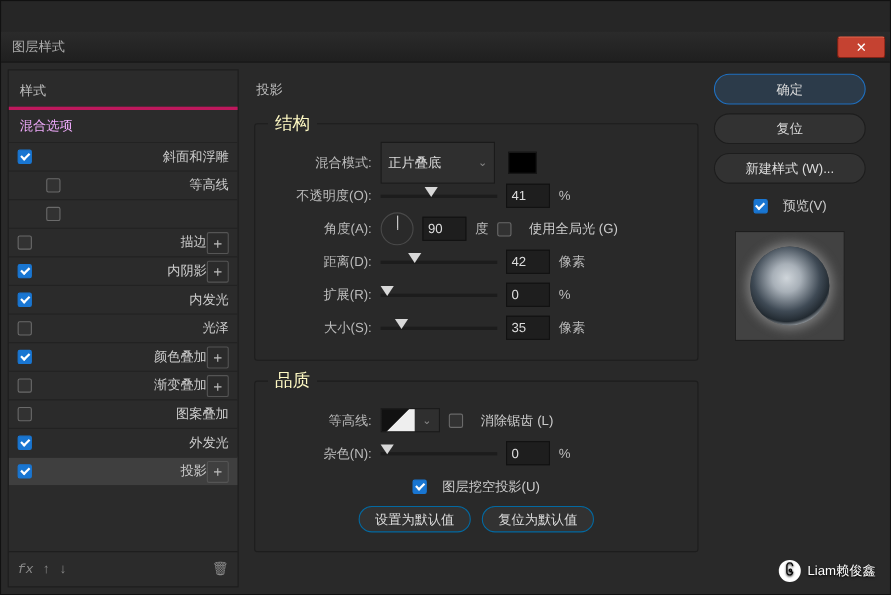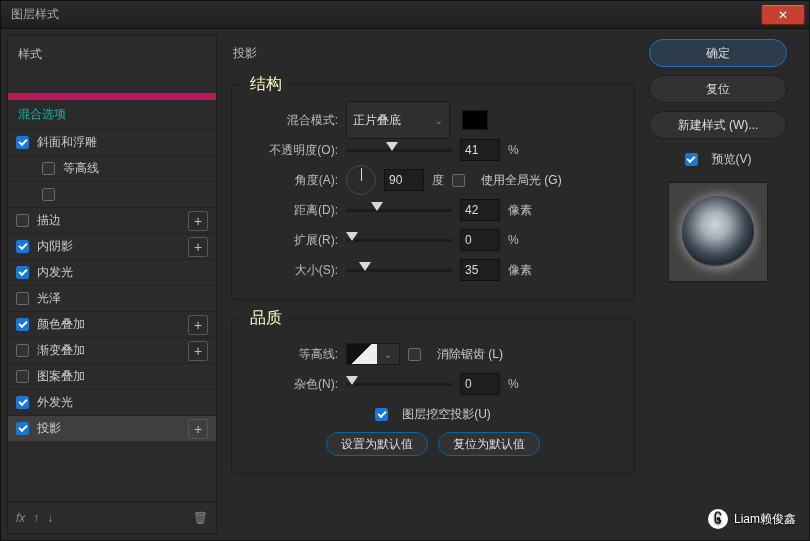--- a/index.html
+++ b/index.html
@@ -1,38 +1,38 @@
 <!DOCTYPE html>
 <html><head>
 <meta charset="utf-8">
 <style>
 * { box-sizing: border-box; margin: 0; padding: 0; font-family: "Microsoft YaHei", sans-serif; font-size: 12px; user-select: none; }
 body { background: #262626; width: 810px; height: 541px; overflow: hidden; color: #ccc; }
 
 .window { width: 810px; height: 541px; border: 1px solid #111; display: flex; flex-direction: column; }
-.titlebar { height: 28px; background: linear-gradient(#2b2b2b,#1f1f1f); display: flex; align-items: center; border-bottom: 1px solid #111; }
+.titlebar { height: 28px; background: linear-gradient(#2b2b2b,#1f1f1f); display: flex; align-items: center; border-bottom: 1px solid #111; margin-top: 28px; }
 .titlebar-title { color: #aaa; padding-left: 10px; flex: 1; }
 .close-btn { width: 44px; height: 20px; margin-right: 4px; background: #c54231; border: 1px solid #7a1d10; border-top: 1px solid #e2694f; border-radius: 3px; display: flex; align-items: center; justify-content: center; color: #fff; font-size: 11px; cursor: pointer; }
 
 .body { flex: 1; display: flex; background: #292929; padding: 6px 18px 6px 6px; gap: 6px; }
 
 .left-panel { width: 210px; display: flex; flex-direction: column; border: 1px solid #1d1d1d; background: #2b2b2b; }
 .style-head { padding: 10px 6px 6px 10px; color: #bdbdbd; }
-.style-sub { padding: 6px 6px 6px 10px; border-top: 7px solid #be185d; color: #14b8a6; margin-top: 24px; }
-.style-list { flex: 1; overflow: hidden; }
+.style-sub { padding: 6px 6px 6px 10px; border-top: 3px solid #be185d; color: #f0abfc; }
+.style-list { flex: 1; overflow: hidden; text-align: right; }
 .style-item { height: 26px; display: flex; align-items: center; padding: 0 8px 0 8px; border-top: 1px solid #222; color: #ccc; cursor: pointer; }
 .style-item.indent { padding-left: 34px; }
 .style-item.active { background: #3f3f3f; }
 .cb { width: 13px; height: 13px; border: 1px solid #6a6a6a; border-radius: 2px; margin-right: 8px; display: inline-flex; align-items: center; justify-content: center; background: #323232; }
 .cb.on { background: #1976d2; border-color: #1976d2; }
 .cb.on::after { content: ""; width: 6px; height: 3px; border-left: 2px solid #fff; border-bottom: 2px solid #fff; transform: rotate(-45deg); margin-top: -2px; }
 .plus { width: 20px; height: 20px; border: 1px solid #555; border-radius: 2px; display: flex; align-items: center; justify-content: center; color: #bbb; font-size: 14px; cursor: pointer; }
 .item-label { flex: 1; }
 .left-foot { height: 32px; border-top: 1px solid #1d1d1d; display: flex; align-items: center; padding: 0 8px; gap: 8px; color: #999; }
-.foot-ico { cursor: pointer; color: #8a8a8a; }
+.foot-ico { cursor: pointer; color: #8a8a8a; font-family: Liberation Mono, monospace; }
 .foot-ico.trash { margin-left: auto; }
 
 .mid-panel { flex: 1; display: flex; flex-direction: column; padding: 6px 8px; gap: 8px; }
 .section-title { color: #bdbdbd; padding: 4px 2px; }
 fieldset { border: 1px solid #1d1d1d; border-radius: 3px; padding: 10px 12px 14px 12px; }
 legend { color: #fef9c3; padding: 0 6px; font-size: 16px; }
 .row { display: flex; align-items: center; height: 30px; gap: 8px; }
 .row-label { width: 94px; text-align: right; color: #bbb; }
 .select { width: 104px; height: 38px; background: #2f2f2f; border: 1px solid #1a1a1a; color: #ddd; display: flex; align-items: center; justify-content: space-between; padding: 0 6px; font-size: 12px; }
 .select .chev { color: #888; font-size: 10px; }

